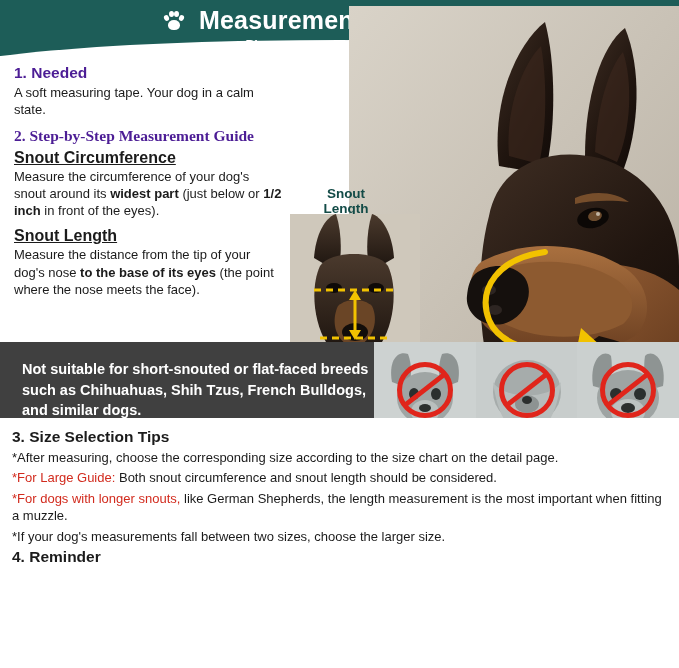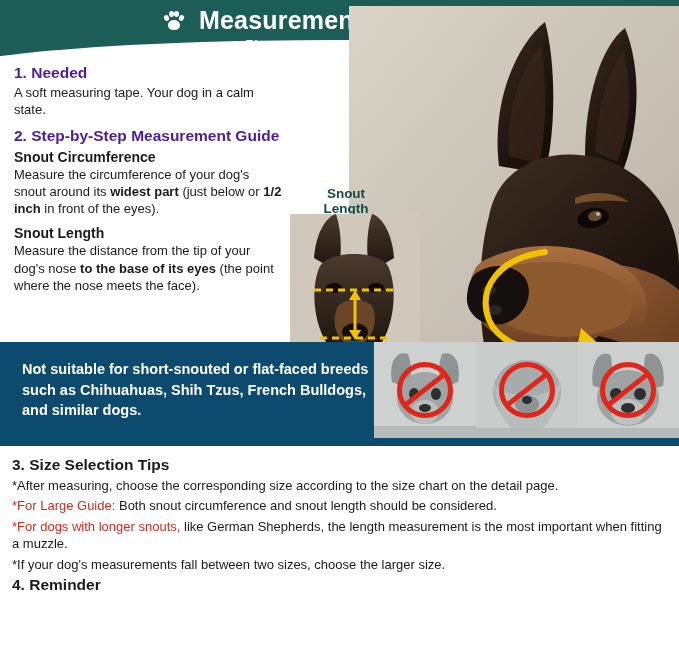--- a/index.html
+++ b/index.html
@@ -100,25 +100,26 @@
     font-weight: bold;
     color: #4c1d95;
     margin: 0 0 2px 0;
   }
   .sec-body {
     font-size: 13px;
     line-height: 1.33;
     margin: 0 0 8px 0;
   }
   h3.sub {
-    font-size: 14px;
+    font-size: 16px;
     font-weight: bold;
     margin: 4px 0 1px 0;
-  }
-  .sec2 { margin-top: 6px; }
+    text-decoration: underline;
+  }
+  .sec2 { margin-top: 6px; font-family: Liberation Serif, serif; }
 
   
   .diagram {
     position: absolute;
     left: 290px;
     top: 128px;
     width: 130px;
     height: 190px;
   }
   .diagram-label {
@@ -138,22 +139,22 @@
     font-weight: bold;
     font-size: 13.5px;
     line-height: 1.12;
     text-align: center;
     width: 66px;
   }
 
   
   .banner {
     position: relative;
-    height: 104px;
-    background: #0c4a6e;
+    height: 76px;
+    background: #404040;
     overflow: hidden;
   }
   .banner-text {
     position: absolute;
     left: 22px; top: 17px;
     width: 350px;
     color: #ffffff;
     font-size: 14.5px;
     font-weight: bold;
     line-height: 1.42;

